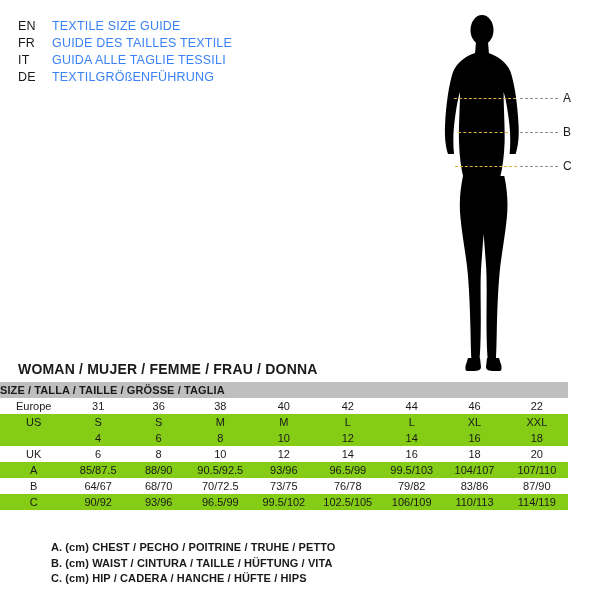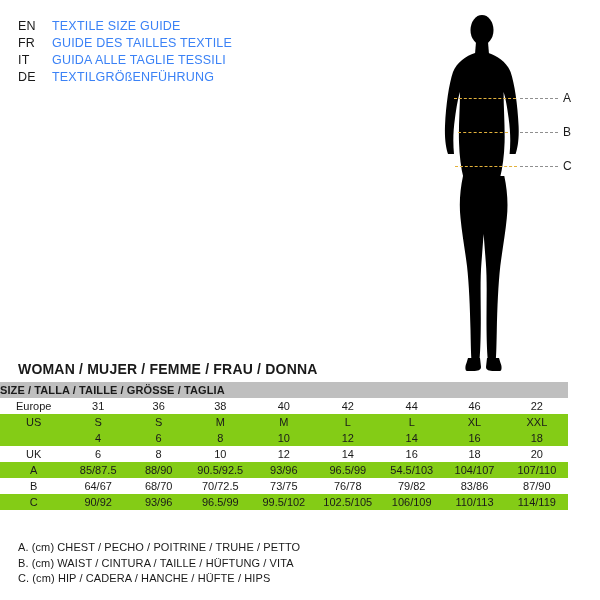--- a/index.html
+++ b/index.html
@@ -125,24 +125,25 @@
 
   
   .notes {
     position: absolute;
     left: 18px;
     top: 540px;
     width: 560px;
   }
   .note-row {
     font-size: 11px;
-    font-weight: normal;
+    font-weight: bold;
     line-height: 15.5px;
     letter-spacing: 0.1px;
     color: #1a1a1a;
+    margin-left: 33px;
   }
 </style>
 </head>
 <body>
 
 <div class="page">
 
   <div class="lang-block">
     <div class="lang-row">
       <span class="lang-code">EN</span>
@@ -284,21 +285,21 @@
           <td class="val">20</td>
         </tr>
 
         <tr class="row-shaded">
           <td class="lbl">A</td>
           <td class="val">85/87.5</td>
           <td class="val">88/90</td>
           <td class="val">90.5/92.5</td>
           <td class="val">93/96</td>
           <td class="val">96.5/99</td>
-          <td class="val">54.5/103</td>
+          <td class="val">99.5/103</td>
           <td class="val">104/107</td>
           <td class="val">107/110</td>
         </tr>
 
         <tr class="row-plain">
           <td class="lbl">B</td>
           <td class="val">64/67</td>
           <td class="val">68/70</td>
           <td class="val">70/72.5</td>
           <td class="val">73/75</td>

